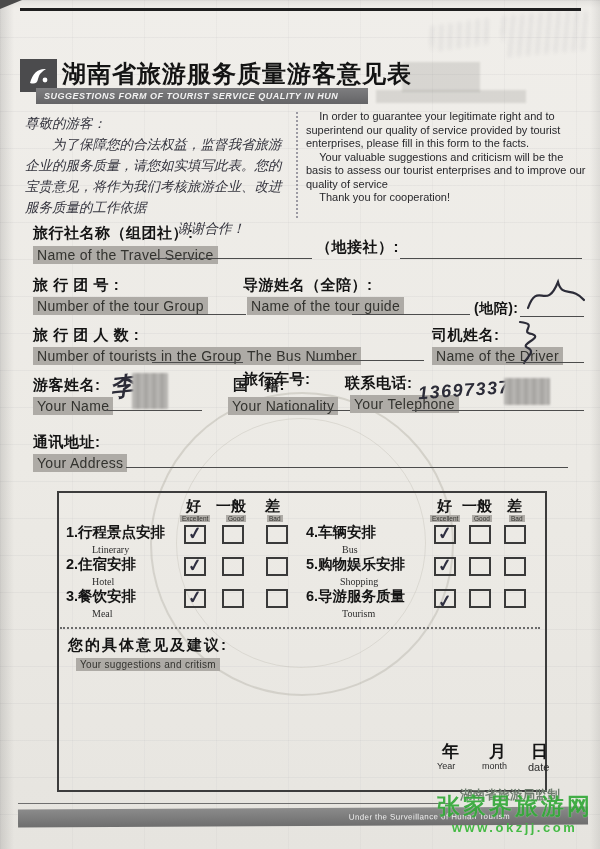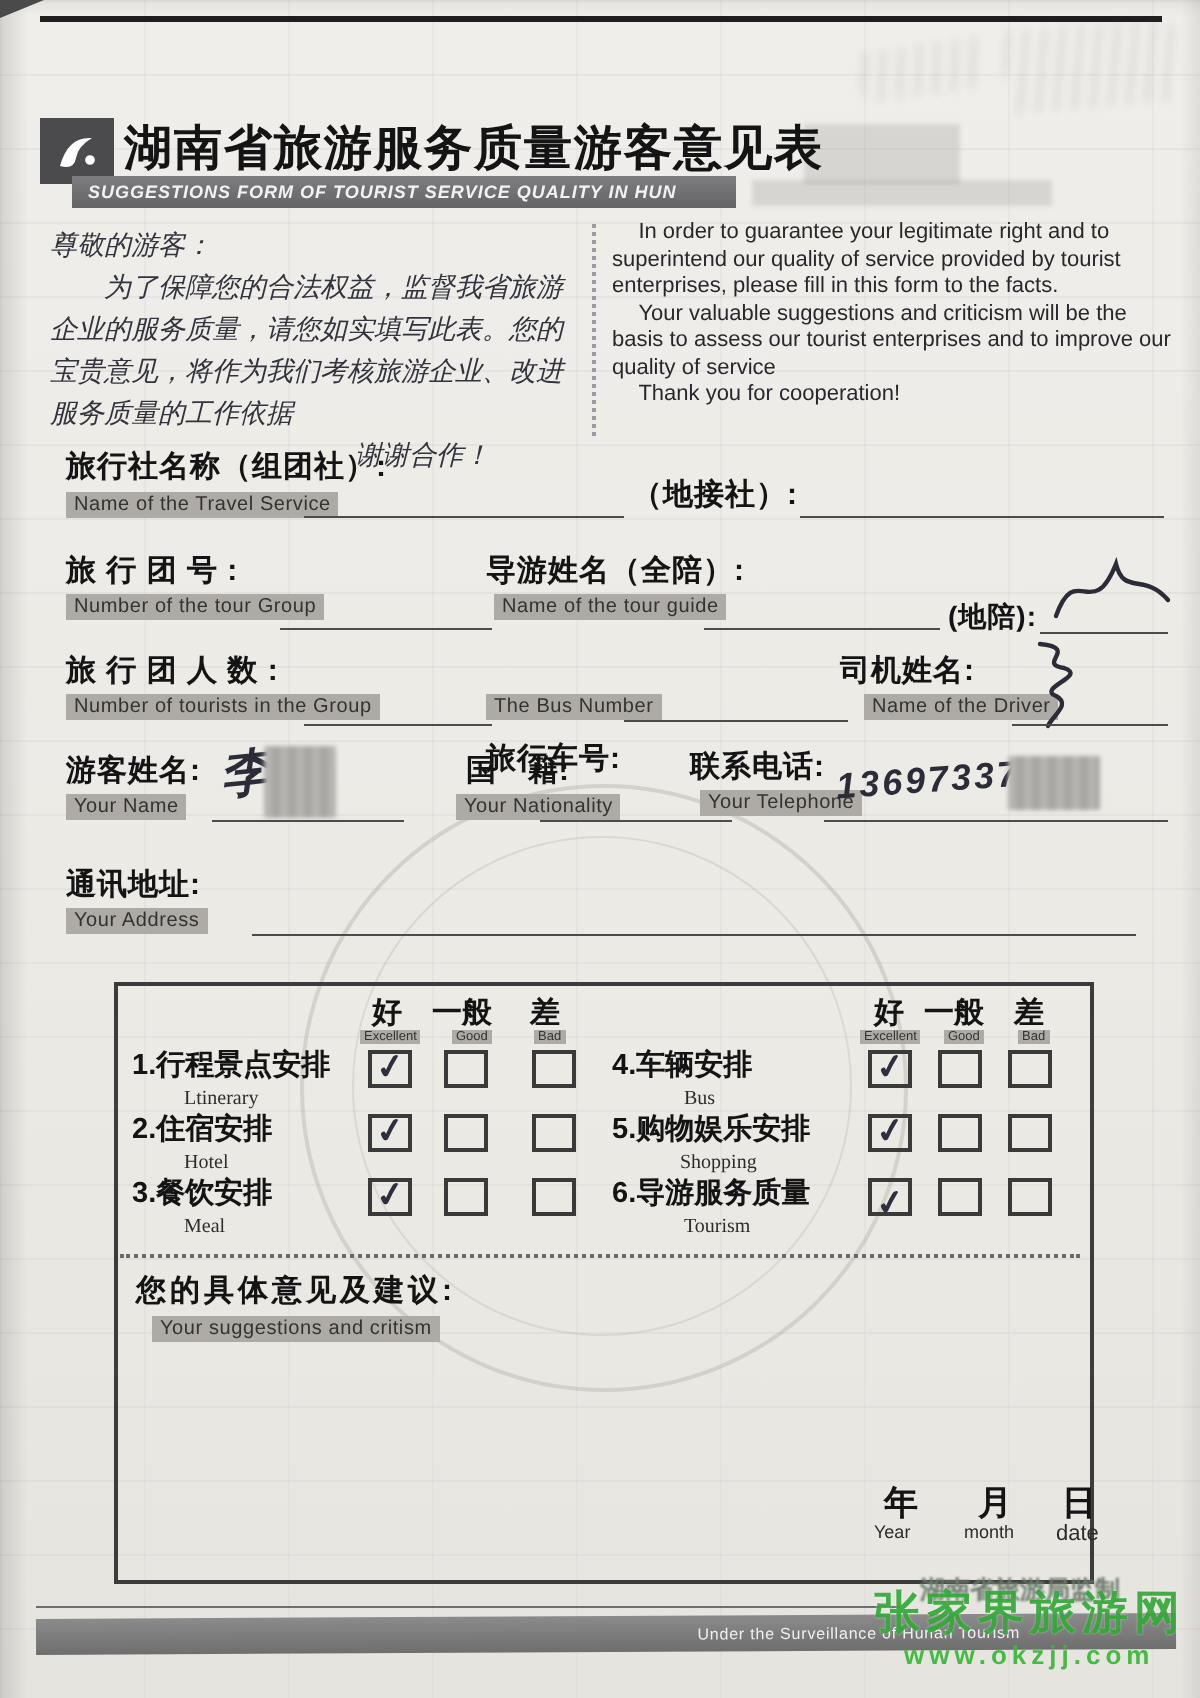--- a/index.html
+++ b/index.html
@@ -38,21 +38,21 @@
             line-height:21px;color:#33333d;white-space:normal;}
   .intro-cn .body{text-indent:2em;margin:0;}
   .intro-cn .closing{text-align:right;padding-right:42px;}
   .divider{position:absolute;left:296px;top:112px;height:106px;border-left:2px dotted #9b99a2;}
   .intro-en{position:absolute;left:306px;top:110px;width:282px;font-size:11px;
             line-height:13.5px;color:#28282c;white-space:normal;}
   .intro-en p{margin:0;text-indent:1.2em;}
   .intro-en .sal{text-indent:.6em;}
   
   .cn{position:absolute;font-weight:bold;font-size:15px;color:#141414;letter-spacing:.5px;}
-  .band{position:absolute;background:#aeaba6;color:#33332f;font-size:10px;
+  .band{position:absolute;background:#aeaba6;color:#33332f;font-size:14px;
         padding:1px 4px;letter-spacing:.3px;}
   .uline{position:absolute;height:0;border-bottom:1.6px solid #4c4c4c;}
   .hand{position:absolute;color:#2c2c38;font-style:italic;font-weight:bold;}
   .blurbox{position:absolute;background:repeating-linear-gradient(90deg,#b6b4b1 0 4px,#a8a6a3 4px 8px);
            filter:blur(1px);border-radius:1px;}
   
   .ratebox{position:absolute;left:57px;top:491px;width:486px;height:297px;
            border:2px solid #3c3c3c;background:rgba(255,255,255,.06);}
   .colcn{position:absolute;font-weight:bold;font-size:15px;color:#141414;}
   .colband{position:absolute;background:#aeaba6;color:#33332f;font-size:6.5px;padding:0 2px;}
@@ -140,21 +140,21 @@
     <path d="M4 36 C14 8 22 40 34 10 C38 26 48 14 60 28" stroke="#2c2c38" stroke-width="2.2" fill="none" stroke-linecap="round"></path>
   </svg>
   <div class="uline" style="left:520px;top:316px;width:64px;"></div>
 
   <div class="cn" style="left:33px;top:326px;">旅 行 团 人 数 :</div>
   <div class="band" style="left:33px;top:347px;">Number of tourists in the Group</div>
   <div class="uline" style="left:152px;top:362px;width:94px;"></div>
   <div class="cn" style="left:243px;top:326px;margin-top:44px;">旅行车号:</div>
   <div class="band" style="left:243px;top:347px;">The Bus Number</div>
   <div class="uline" style="left:312px;top:360px;width:112px;"></div>
-  <div class="cn" style="left:420px;top:326px;">司机姓名:</div>
+  <div class="cn" style="left:432px;top:326px;">司机姓名:</div>
   <div class="band" style="left:432px;top:347px;">Name of the Driver</div>
   <svg class="abs" style="left:512px;top:316px;" width="34" height="50">
     <path d="M8 6 C28 8 6 16 20 18 C32 22 6 28 16 32 C24 36 14 42 12 47" stroke="#2c2c38" stroke-width="2.2" fill="none" stroke-linecap="round"></path>
   </svg>
   <div class="uline" style="left:506px;top:362px;width:78px;"></div>
 
   <div class="cn" style="left:33px;top:376px;">游客姓名:</div>
   <div class="band" style="left:33px;top:397px;">Your Name</div>
   <div class="hand" style="left:110px;top:370px;font-size:25px;transform:rotate(-6deg);">李</div>
   <div class="blurbox" style="left:132px;top:373px;width:36px;height:36px;"></div>

